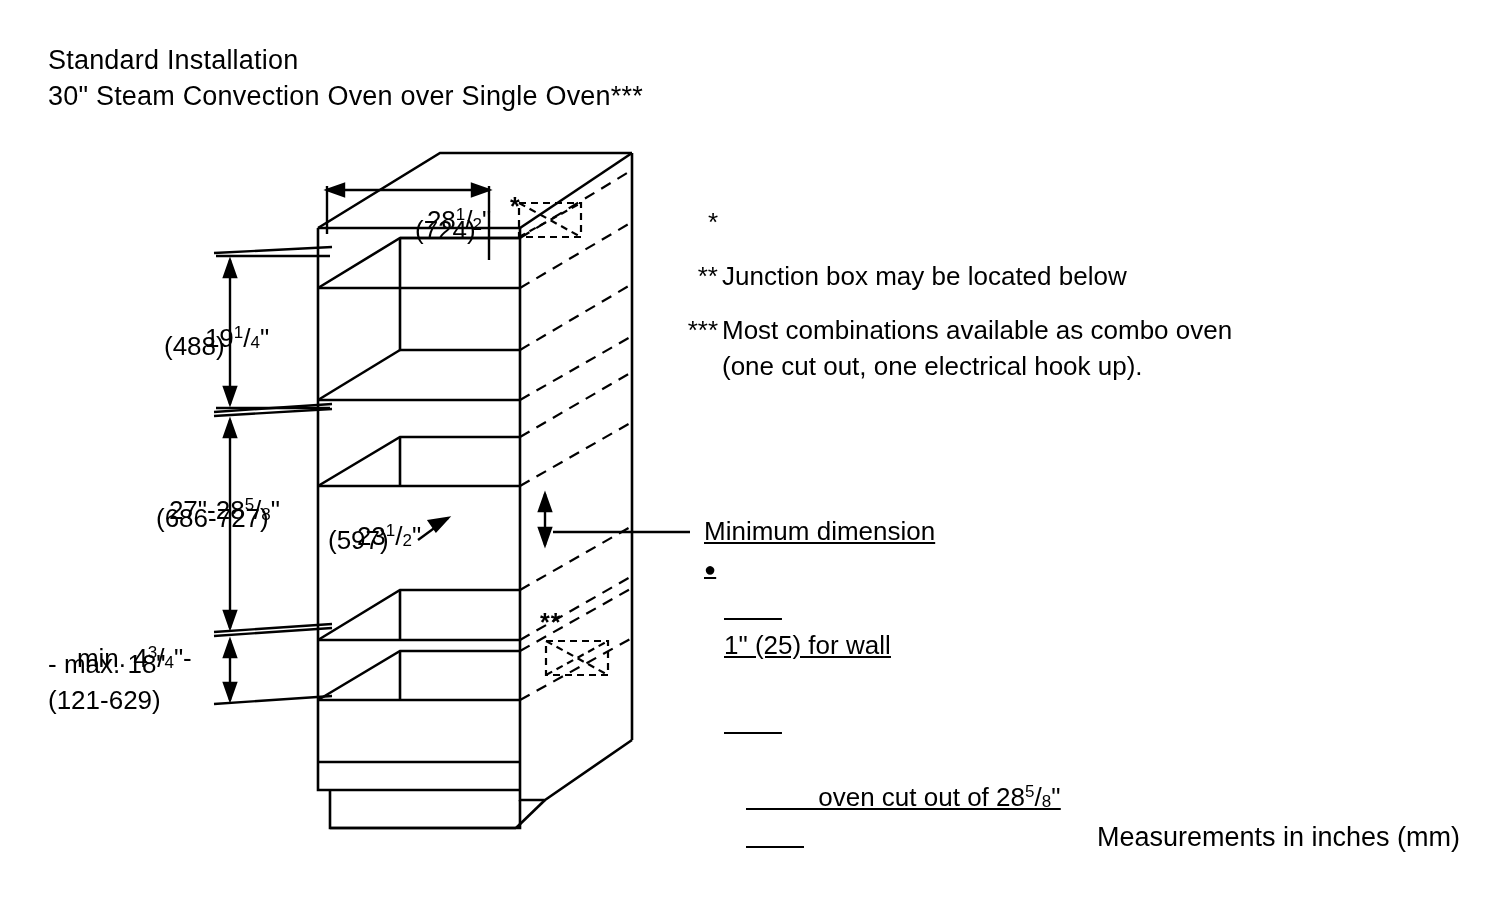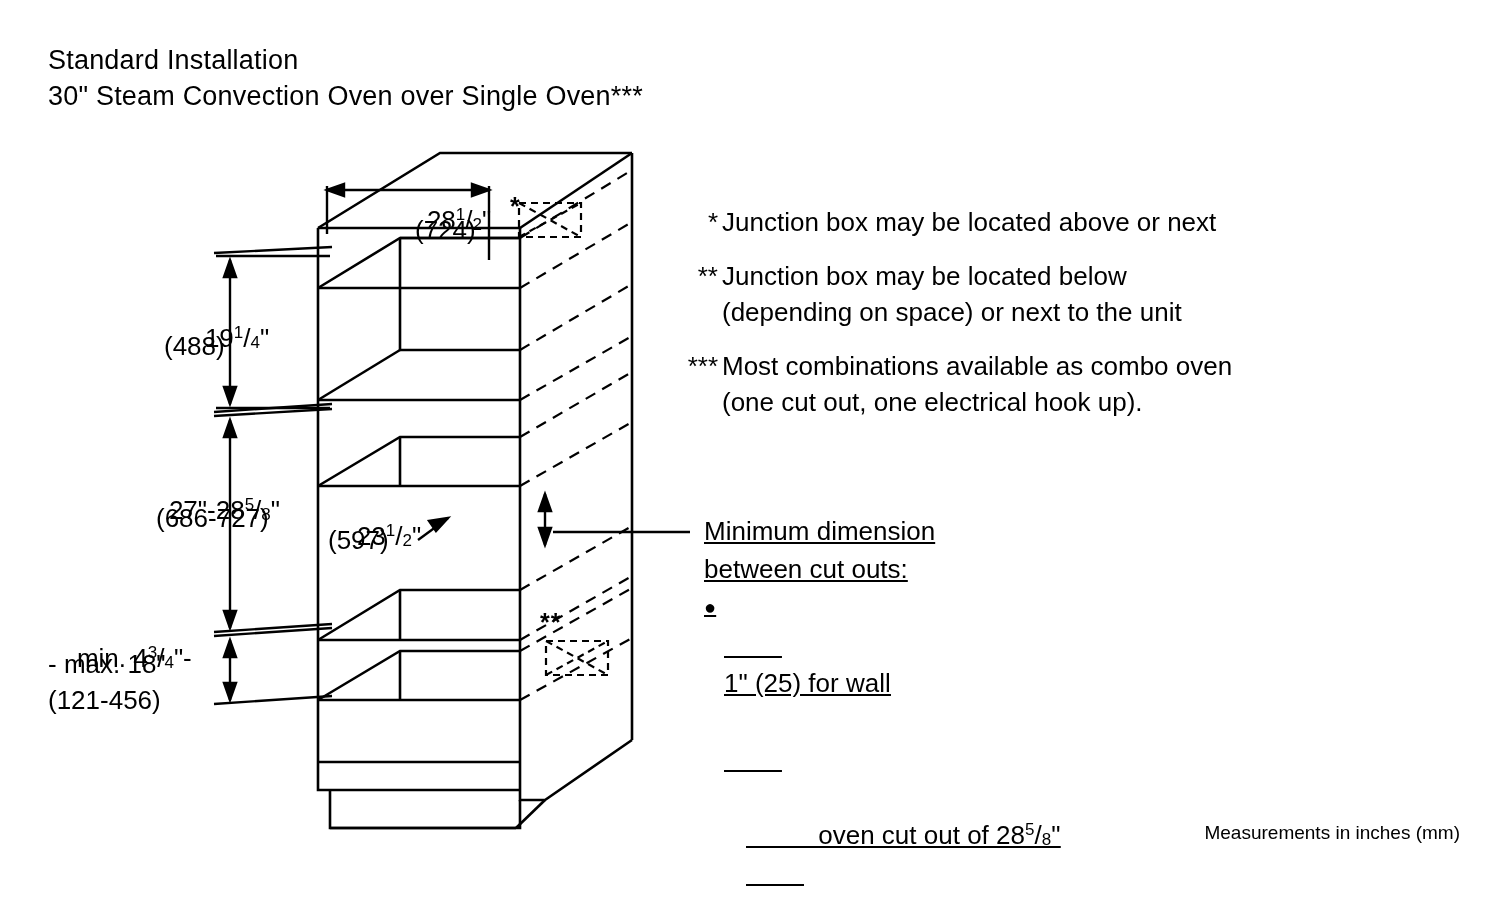--- a/index.html
+++ b/index.html
@@ -96,21 +96,21 @@
     line-height: 38px;
   }
   .bullet-row .btxt { flex: 1; }
   .sup { font-size: 17px; vertical-align: 0.52em; line-height: 0; }
   .sub { font-size: 17px; vertical-align: -0.08em; line-height: 0; }
 
   .footer {
     position: absolute;
     right: 40px;
     top: 822px;
-    font-size: 19px;
+    font-size: 27px;
     white-space: pre;
   }
 </style>
 </head>
 <body>
 
 <div id="page">
 
   <div class="title-block">
     <div class="title-line">Standard Installation</div>
@@ -250,52 +250,49 @@
 
   <div class="dim" style="left:328px; top:488px;">
     <span>23</span><sup>1</sup>/<sub>2</sub><span>"</span>
   </div>
   <div class="dim" style="left:328px; top:524px;text-align:center;">(597)</div>
 
   <div class="dim" style="left:48px; top:610px;">
     <span>min. 4</span><sup>3</sup>/<sub>4</sub><span>"-</span>
   </div>
   <div class="dim" style="left:48px; top:648px;">- max. 18"</div>
-  <div class="dim" style="left:48px; top:684px;">(121-456)</div>
+  <div class="dim" style="left:48px; top:684px;">(121-629)</div>
 
   <div class="notes">
 
     <div class="note">
       <div class="marker">*</div>
       <div class="body">
-        <div>Junction box may be located above or next</div>
       </div>
     </div>
 
     <div class="note">
       <div class="marker">**</div>
       <div class="body">
         <div>Junction box may be located below</div>
-        <div>(depending on space) or next to the unit</div>
       </div>
     </div>
 
     <div class="note">
       <div class="marker">***</div>
       <div class="body">
         <div>Most combinations available as combo oven</div>
         <div>(one cut out, one electrical hook up).</div>
       </div>
     </div>
 
   </div>
 
   <div class="mindim">
     <div>Minimum dimension</div>
-    <div>between cut outs:</div>
 
     <div class="bullet-row">
       <div class="bdot">●</div>
       <div class="btxt">
         <div>1" (25) for wall</div>
         <div style="padding-left:22px;">
           <span>oven cut out of 28</span><span class="sup">5</span>/<span class="sub">8</span><span>"</span>
         </div>
       </div>
     </div>

